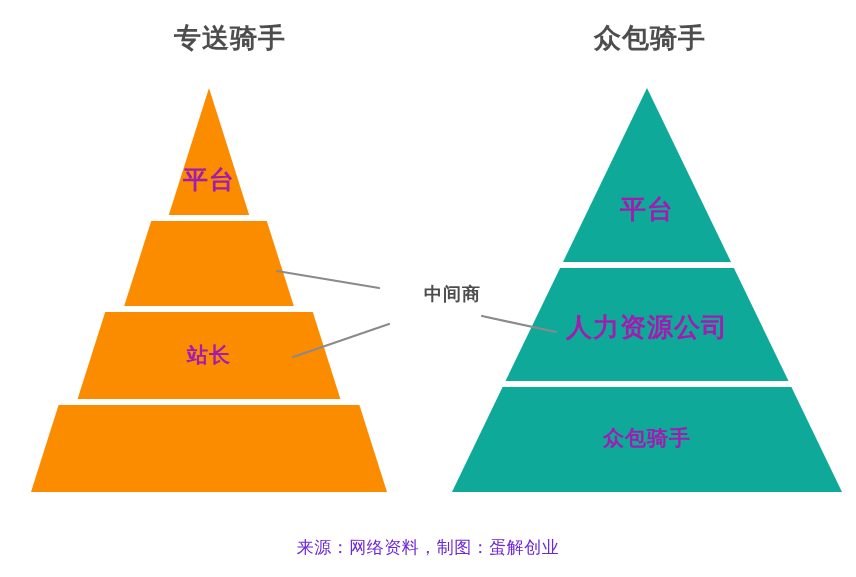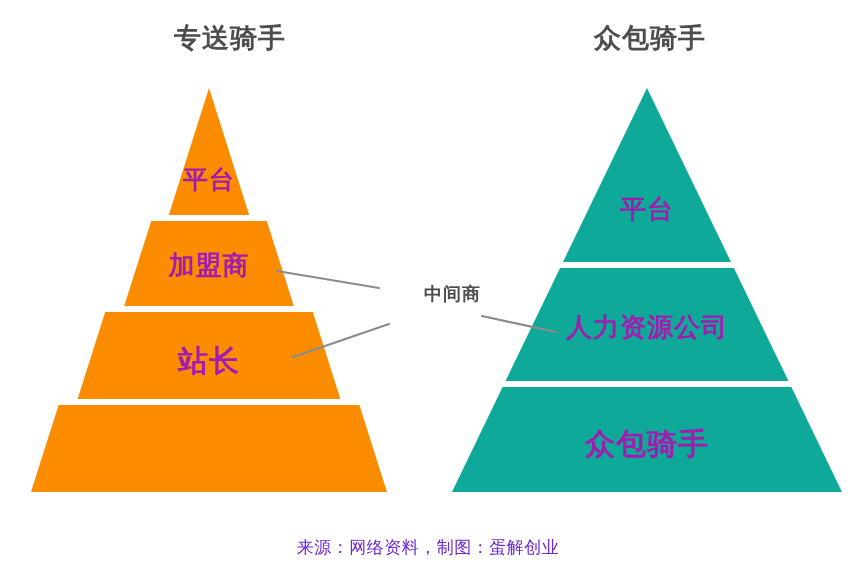--- a/index.html
+++ b/index.html
@@ -49,21 +49,21 @@
     position: absolute;
     text-align: center;
     color: #a21caf;
     font-weight: bold;
     white-space: nowrap;
     letter-spacing: 1px;
     pointer-events: none;
   }
   .tier-label.sz { font-size: 25px; }
   .tier-label.md { font-size: 26px; }
-  .tier-label.lg { font-size: 30px; }
+  .tier-label.lg { font-size: 21px; }
 
   
   #connector-label {
     position: absolute;
     left: 381px;
     top: 282px;
     width: 100px;
     text-align: right;
     font-size: 18px;
     font-weight: bold;
@@ -110,21 +110,20 @@
 
     <polygon fill="#0FA99A" points="502.6,387 791.4,387 842,492 452,492"></polygon>
 
     <line x1="277" y1="271" x2="379" y2="288" stroke="#8a8a8a" stroke-width="2.2" stroke-linecap="round"></line>
     <line x1="293" y1="357" x2="389" y2="324" stroke="#8a8a8a" stroke-width="2.2" stroke-linecap="round"></line>
     <line x1="482" y1="316" x2="556" y2="332" stroke="#8a8a8a" stroke-width="2.2" stroke-linecap="round"></line>
   </svg>
 
   <div class="tier-label sz" style="left:159px; top:163px; width:100px;">平台</div>
 
-  <div class="tier-label md" style="left:139px; top:248px; width:140px;">加盟商</div>
 
   <div class="tier-label lg" style="left:149px; top:341px; width:120px;">站长</div>
 
 
   <div class="tier-label md" style="left:587px; top:192px; width:120px;">平台</div>
 
   <div class="tier-label md" style="left:537px; top:310px; width:220px;">人力资源公司</div>
 
   <div class="tier-label lg" style="left:577px; top:424px; width:140px;">众包骑手</div>
 

